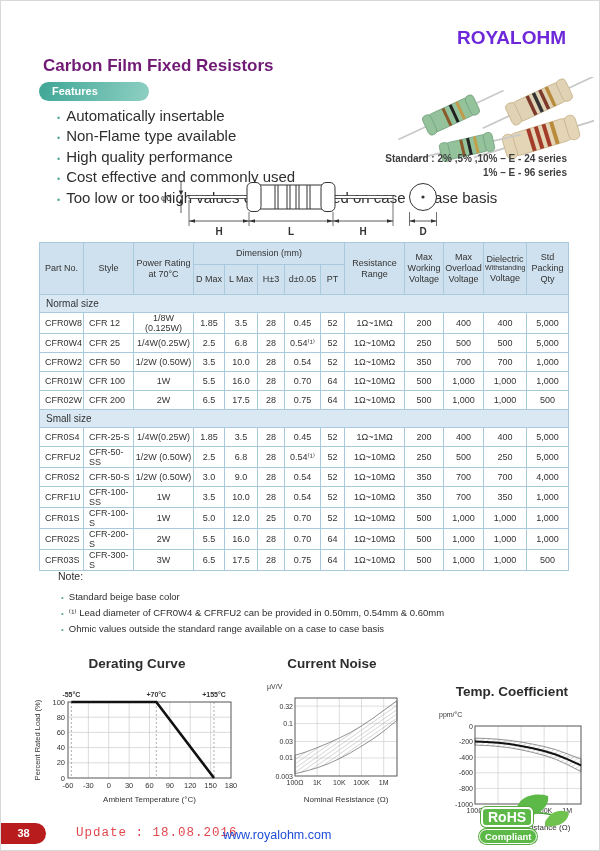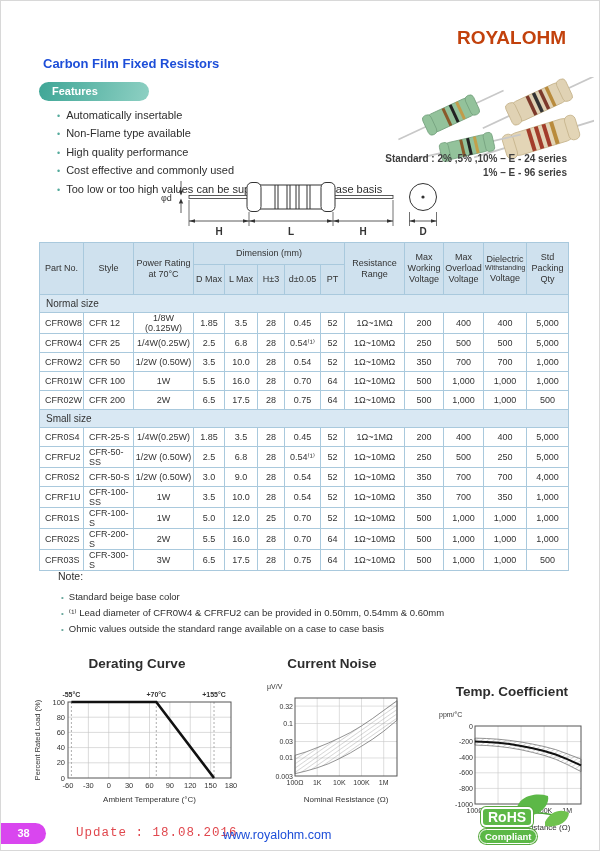--- a/index.html
+++ b/index.html
@@ -1,27 +1,27 @@
 <!DOCTYPE html>
 <html><head>
 <meta charset="utf-8">
 <style>
   * { margin:0; padding:0; box-sizing:border-box; }
   body { background:#f2f2f2; font-family:"Liberation Sans","DejaVu Sans",sans-serif; }
   .page { position:relative; width:600px; height:851px; background:#fff; border:1px solid #d8d8d8; margin:0 auto; overflow:hidden; }
 
-  .logo { position:absolute; top:26px; right:33px; font-size:19px; font-weight:900; color:#c2410c; letter-spacing:0px; }
-  .page-title { position:absolute; top:55px; left:42px; font-size:13px; font-weight:600; color:#1d4ed8; }
+  .logo { position:absolute; top:26px; right:33px; font-size:19px; font-weight:900; color:#6d28d9; letter-spacing:0px; }
+  .page-title { position:absolute; top:55px; left:42px; font-size:17px; font-weight:600; color:#701a75; }
 
   .features-pill { position:absolute; top:81px; left:38px; width:110px; padding:3px 0 4px 13px; border-radius:12px;
     background:linear-gradient(105deg,#3fa696,#8ed0c3); color:#fff; font-size:11px; font-weight:bold; }
 
   ul.plain { list-style:none; }
   .features-list { position:absolute; top:106px; left:56px; }
-  .features-list li { font-size:11px; color:#2e2e2e; line-height:17.4px; }
+  .features-list li { font-size:15px; color:#2e2e2e; line-height:17.4px; }
   .features-list li::before { content:"•"; color:#54aa9c; margin-right:6px; font-size:9px; }
 
   .photo { position:absolute; left:388px; top:76px; }
   .standard-note { position:absolute; right:32px; top:151px; text-align:right; font-size:10px; font-weight:bold; color:#3e3e3e; line-height:13.5px; }
 
   .diagram { position:absolute; left:150px; top:166px; }
 
   .spec-table { position:absolute; left:38px; top:241px; width:529px; border-collapse:collapse; table-layout:fixed; }
   .spec-table th, .spec-table td { border:1px solid #a9c9dd; text-align:center; color:#333; overflow:hidden; }
   .spec-table th { background:#cfe1ee; font-size:9px; font-weight:normal; line-height:1.2; padding:1px; }
@@ -35,21 +35,21 @@
   .note-list { position:absolute; left:60px; top:588px; }
   .note-list li { font-size:9.5px; color:#2e2e2e; line-height:15px; }
   .note-list li::before { content:"•"; color:#6aa89d; margin-right:5px; font-size:8px; }
 
   .chart-fig { position:absolute; top:655px; }
   #fig-derating { left:30px; width:212px; }
   #fig-noise { left:254px; width:154px; }
   #fig-tempco { left:428px; width:166px;margin-top:28px; }
   .chart-title { text-align:center; font-size:13.5px; font-weight:bold; color:#2d2d2d; height:20px; }
 
-  .page-badge { position:absolute; left:0; top:822px; width:45px; height:21px; background:#d946ef; color:#fff;
+  .page-badge { position:absolute; left:0; top:822px; width:45px; height:21px; background:#b91c1c; color:#fff;
     border-radius:0 11px 11px 0; font-size:11px; font-weight:bold; text-align:center; line-height:21px; }
   .update-text { position:absolute; left:75px; top:825px; font-family:"Liberation Mono","DejaVu Sans Mono",monospace;
     font-size:12.5px; color:#e0484e; letter-spacing:1px; }
   .website { position:absolute; left:222px; top:827px; font-size:12.5px; color:#1d4ed8; }
 
   .rohs { position:absolute; right:28px; top:792px; width:92px; height:56px; }
   .rohs svg { position:absolute; left:0; top:0; }
   .rohs-main { position:absolute; left:2px; top:14px; background:#5cb847; color:#fff; border:2px solid #fff;
     box-shadow:0 0 0 1px #58a93f; border-radius:5px; font-size:14px; font-weight:bold; padding:0 5px; line-height:16px; }
   .rohs-sub { position:absolute; left:0px; top:36px; background:#5cb847; color:#fff; border:1.5px solid #fff;

